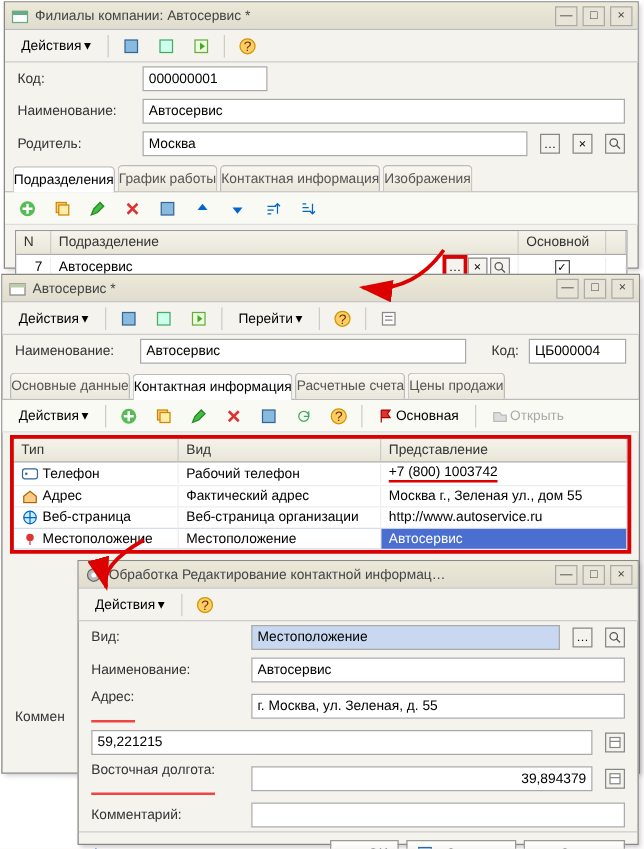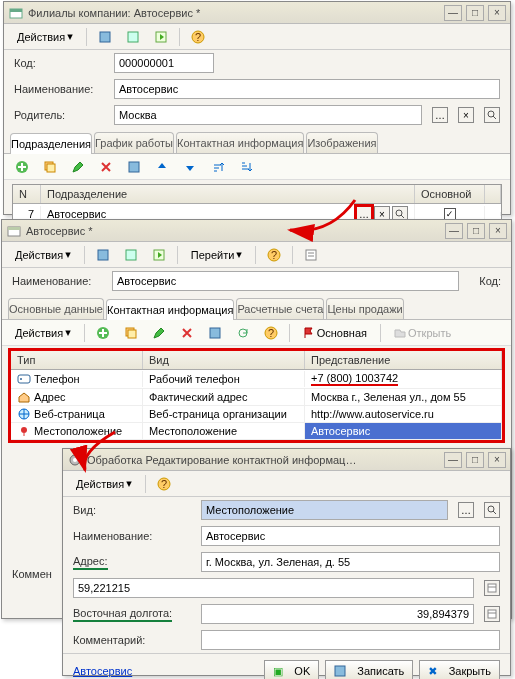--- a/index.html
+++ b/index.html
@@ -31,21 +31,21 @@
   .checkbox { width:12px; height:12px; border:1px solid #555; display:inline-flex; align-items:center; justify-content:center; font-size:9px; background:#fff; }
   .link { color: #0033cc; text-decoration: underline; cursor: pointer; }
   .bold { font-weight: normal; }
   .highlight-row { background: #4a6fd0; color: #fff; }
   .red-box { outline: 3px solid #d00; outline-offset: -1px; }
   .red-uline { border-bottom: 2px solid #d00; display:inline-block; }
   .footer { display:flex; gap:6px; justify-content:flex-end; padding:6px 10px; border-top:1px solid #ccc; align-items:center; }
   .btn { height: 22px; padding: 0 8px; border: 1px solid #999; background: linear-gradient(#fff,#e9e6d8); display:inline-flex; align-items:center; gap:4px; cursor:pointer; }
   svg { display:block; }
   .arrow-svg { position:absolute; pointer-events:none; }
-  .underline-label { display:inline-block; border-bottom:2px solid #15803d; padding-bottom:1px; }
+  .underline-label { display:inline-block; border-bottom:2px solid #ef4444; padding-bottom:12px; }
 </style>
 </head>
 <body>
 
 <div class="window" style="left:3px; top:1px; width:508px; height:214px;">
   <div class="titlebar">
     <span class="ticon">
       <svg width="14" height="14">
           <rect x="1" y="3" width="12" height="9" fill="#fff" stroke="#6a8"></rect>
           <rect x="1" y="3" width="12" height="3" fill="#6a8"></rect>
@@ -242,20 +242,21 @@
           <rect x="2" y="2" width="10" height="10" fill="#fff" stroke="#888"></rect>
           <line x1="4" y1="5" x2="10" y2="5" stroke="#888"></line>
           <line x1="4" y1="8" x2="10" y2="8" stroke="#888"></line>
         </svg>
       </div>
   </div>
   <div class="form-row">
     <label>Наименование:</label>
     <input type="text" style="flex: 1 1 0%;" value="Автосервис">
     <label style="width:auto;margin-left:12px">Код:</label>
+    <input type="text" style="width: 78px;" value="ЦБ000004">
   </div>
   <div class="tabs">
     <div class="tab">Основные данные</div>
     <div class="tab active">Контактная информация</div>
     <div class="tab">Расчетные счета</div>
     <div class="tab">Цены продажи</div>
   </div>
   <div class="subtoolbar">
     <div class="tbtn text"><span>Действия</span> ▾</div>
     <div class="sep"></div>

